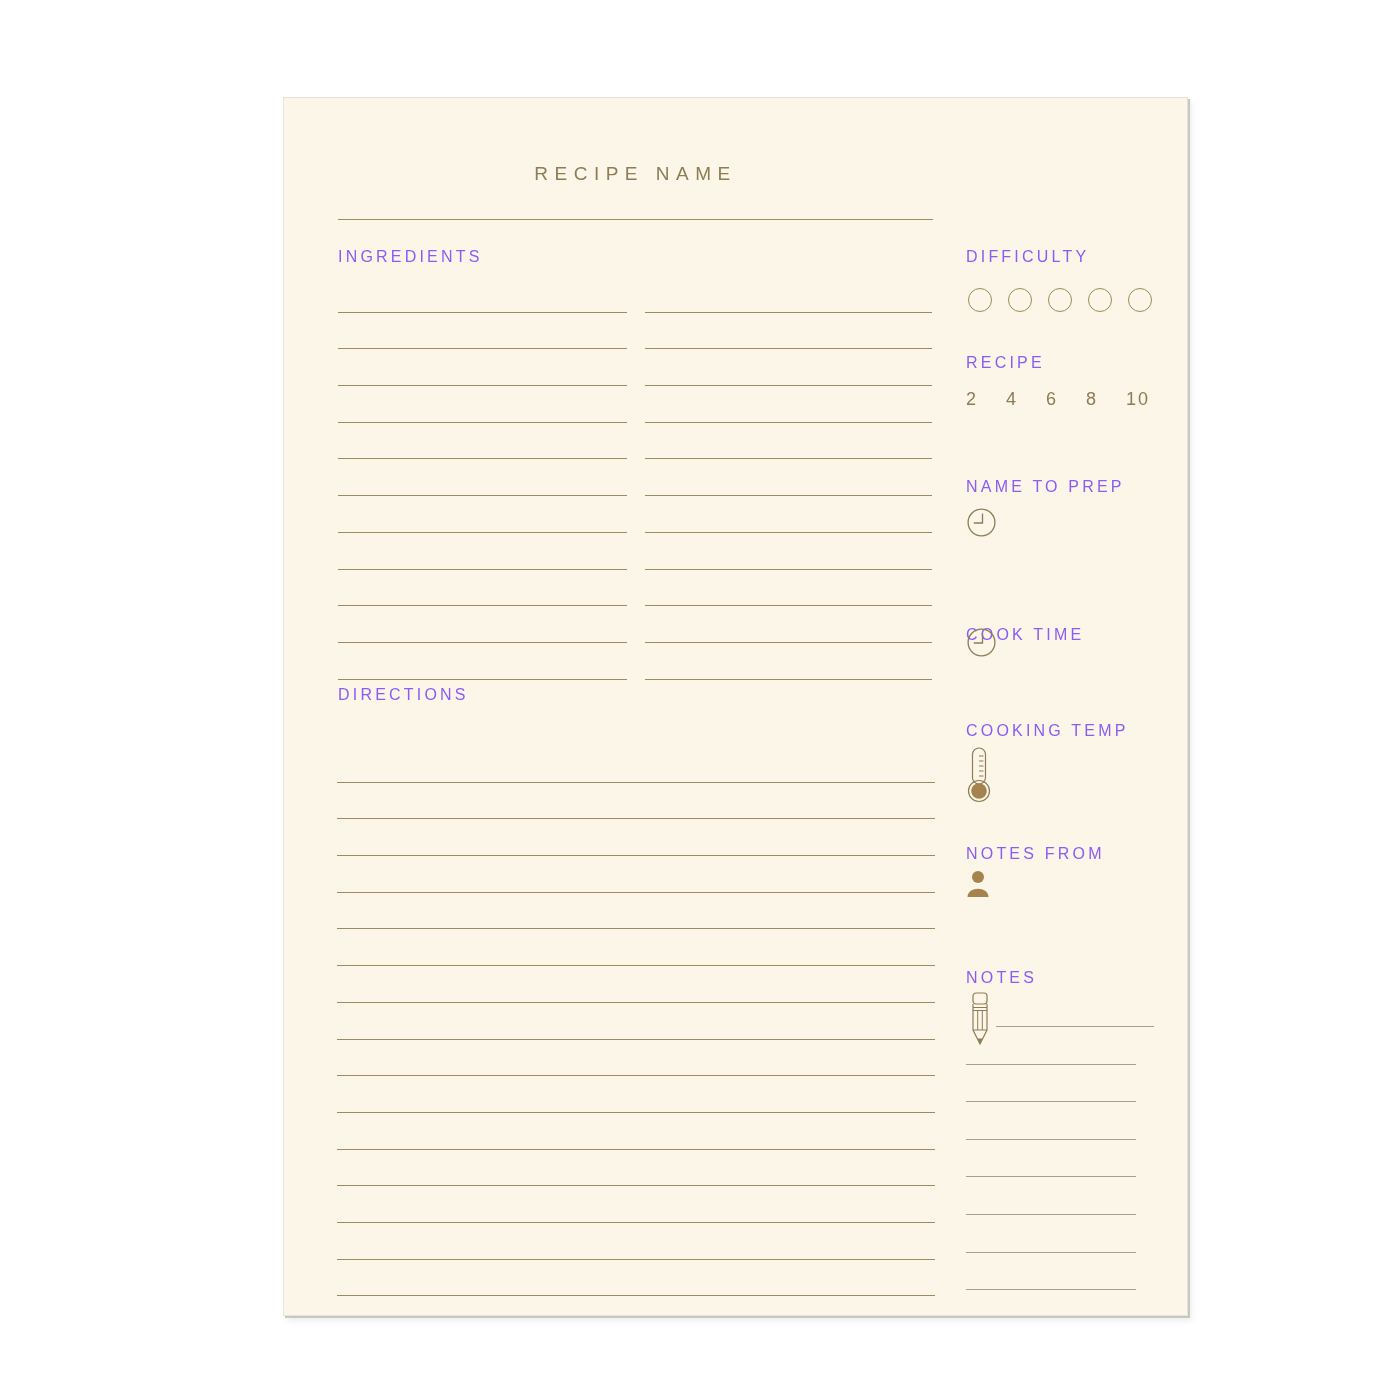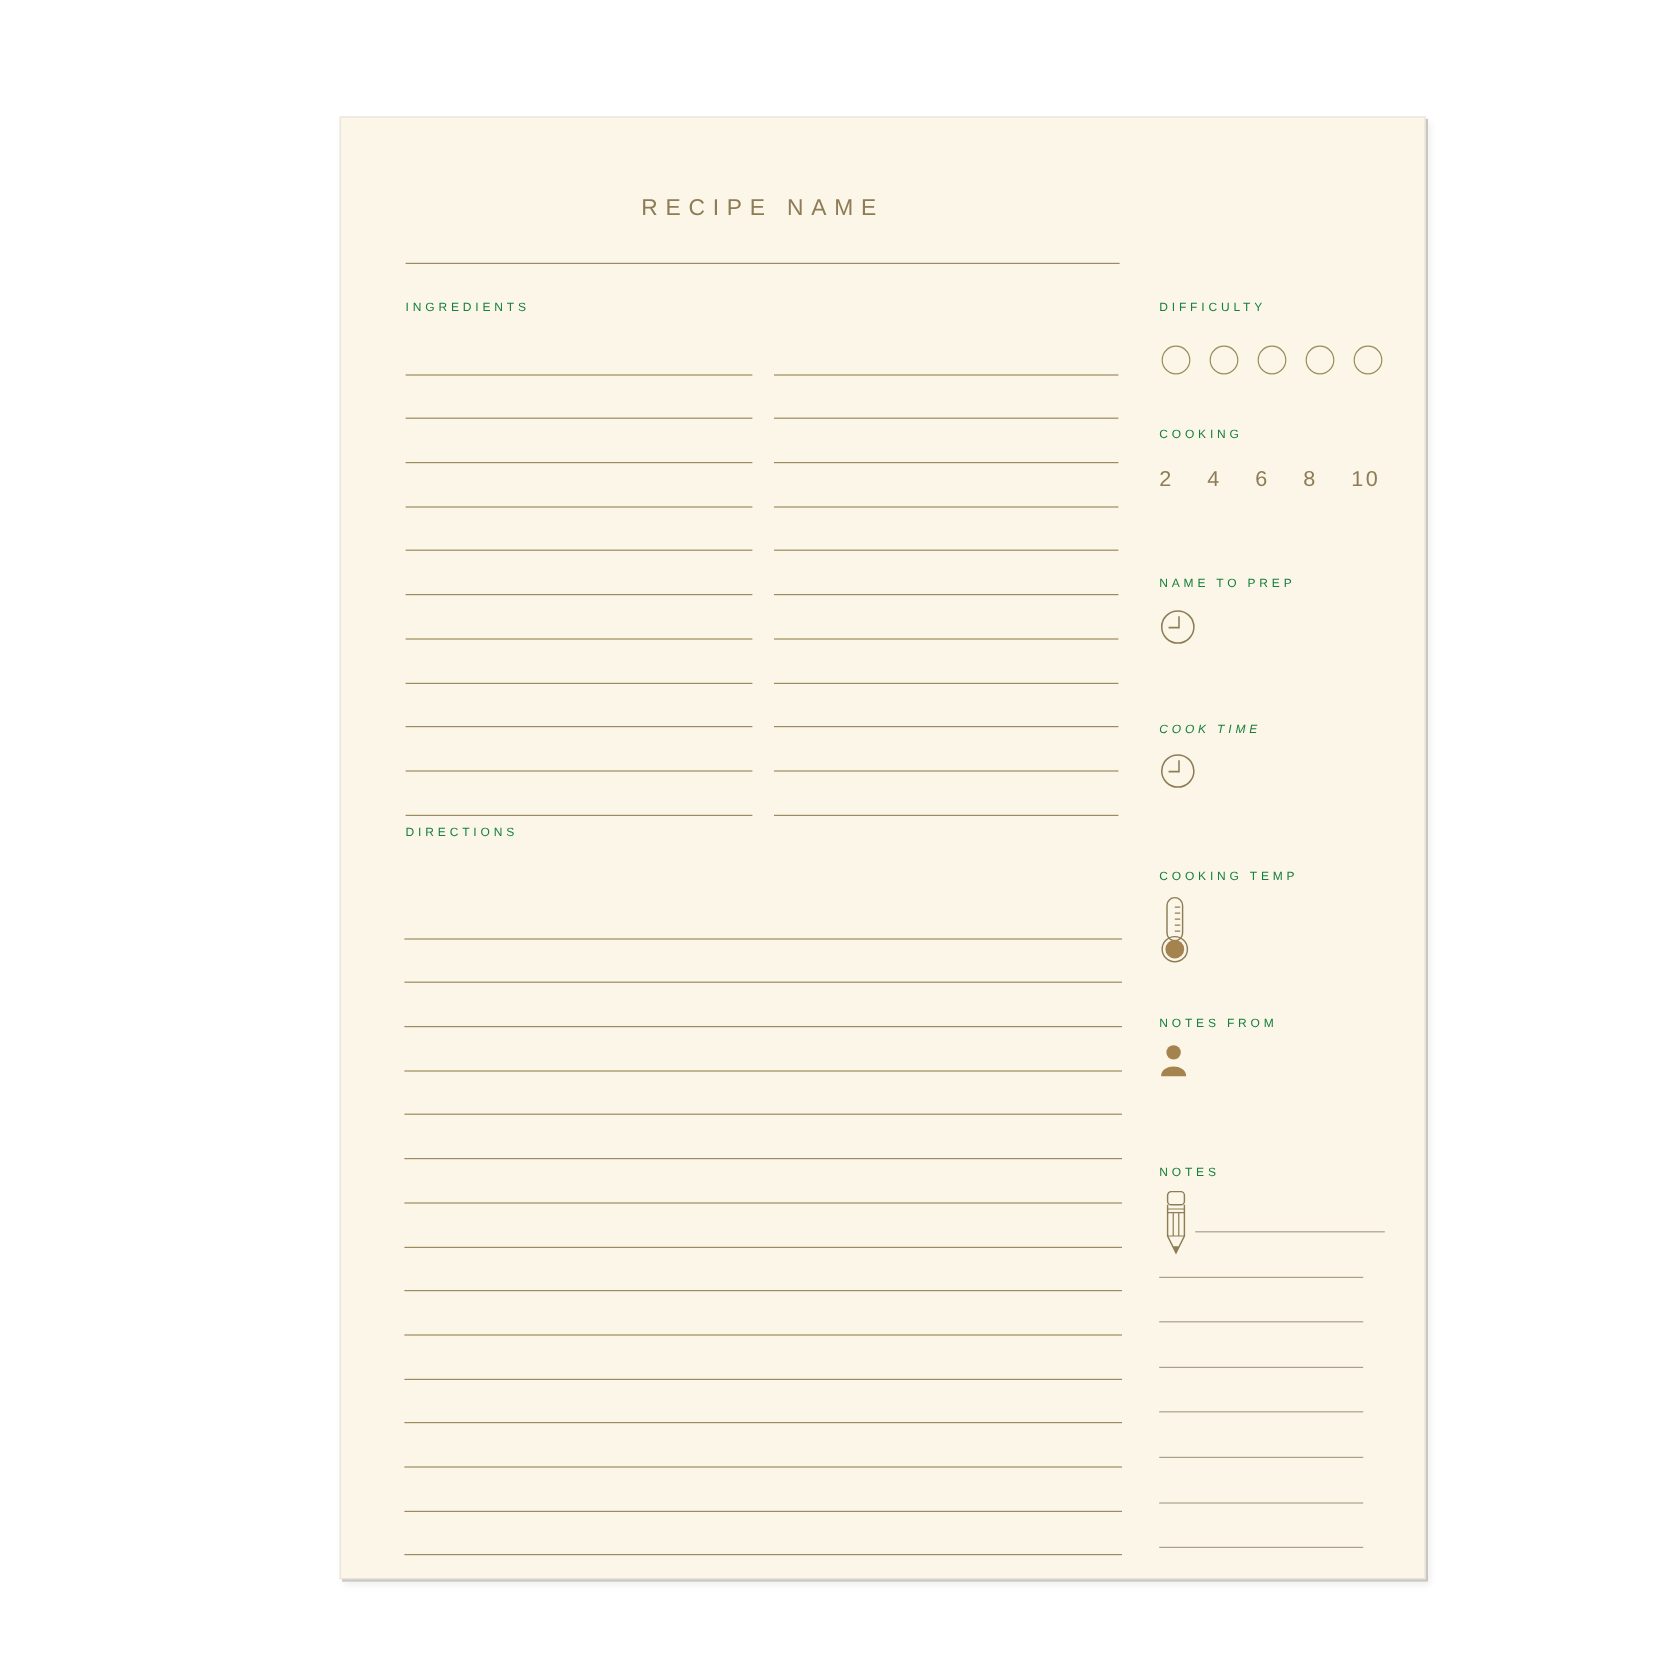--- a/index.html
+++ b/index.html
@@ -6,21 +6,21 @@
   body{
     width:1400px;height:1400px;background:#ffffff;position:relative;
     font-family:"Liberation Sans", sans-serif;
   }
   .card{
     position:absolute;left:283px;top:97px;width:905px;height:1219px;
     background:#fcf6e8;border:1px solid #e7e3d9;box-sizing:border-box;
     box-shadow:2px 2px 0 #c9c7c0, 4px 5px 6px rgba(0,0,0,0.07);
   }
   .label{
-    position:absolute;color:#15803d;font-size:10px;letter-spacing:3.2px;
+    position:absolute;color:#8b5cf6;font-size:16px;letter-spacing:3.2px;
     line-height:17px;white-space:nowrap;
   }
   .title{
     position:absolute;left:54px;top:45px;width:595px;text-align:center;
     color:#8d7c55;font-size:19px;letter-spacing:6.5px;line-height:22px;white-space:nowrap;margin-top:20px;
   }
   .hline{position:absolute;height:1px;background:#9c8b5e;}
   .hline.notes{background:#a8a089;}
   .rule-col{position:absolute;}
   .rule-col .rule-line{height:35.7px;border-bottom:1px solid #9c8b5e;}
@@ -94,38 +94,38 @@
 
   <div class="label" style="left:682px;top:150px;">DIFFICULTY</div>
   <div class="circles">
     <div class="circle"></div>
     <div class="circle"></div>
     <div class="circle"></div>
     <div class="circle"></div>
     <div class="circle"></div>
   </div>
 
-  <div class="label" style="left:682px;top:256px;">COOKING</div>
+  <div class="label" style="left:682px;top:256px;">RECIPE</div>
   <div class="serves-options">
     <span>2</span>
     <span>4</span>
     <span>6</span>
     <span>8</span>
     <span>10</span>
   </div>
 
   <div class="label" style="left:682px;top:380px;">NAME TO PREP</div>
   <div class="icon" style="left:683px;top:410px;">
     <svg width="29" height="29" viewBox="0 0 29 29">
       <circle cx="14.5" cy="14.5" r="13.4" fill="none" stroke="#8d7c55" stroke-width="1.3"></circle>
       <path d="M15.5 5.5 L15.5 15 L6.8 15" fill="none" stroke="#8d7c55" stroke-width="1.3"></path>
     </svg>
   </div>
 
-  <div class="label" style="left:682px;top:502px;font-style:italic;">COOK TIME</div>
+  <div class="label" style="left:682px;top:528px;">COOK TIME</div>
   <div class="icon" style="left:683px;top:530px;">
     <svg width="29" height="29" viewBox="0 0 29 29">
       <circle cx="14.5" cy="14.5" r="13.4" fill="none" stroke="#8d7c55" stroke-width="1.3"></circle>
       <path d="M15.5 5.5 L15.5 15 L6.8 15" fill="none" stroke="#8d7c55" stroke-width="1.3"></path>
     </svg>
   </div>
 
   <div class="label" style="left:682px;top:624px;">COOKING TEMP</div>
   <div class="icon" style="left:683px;top:649px;">
     <svg width="26" height="56" viewBox="0 0 26 56">

